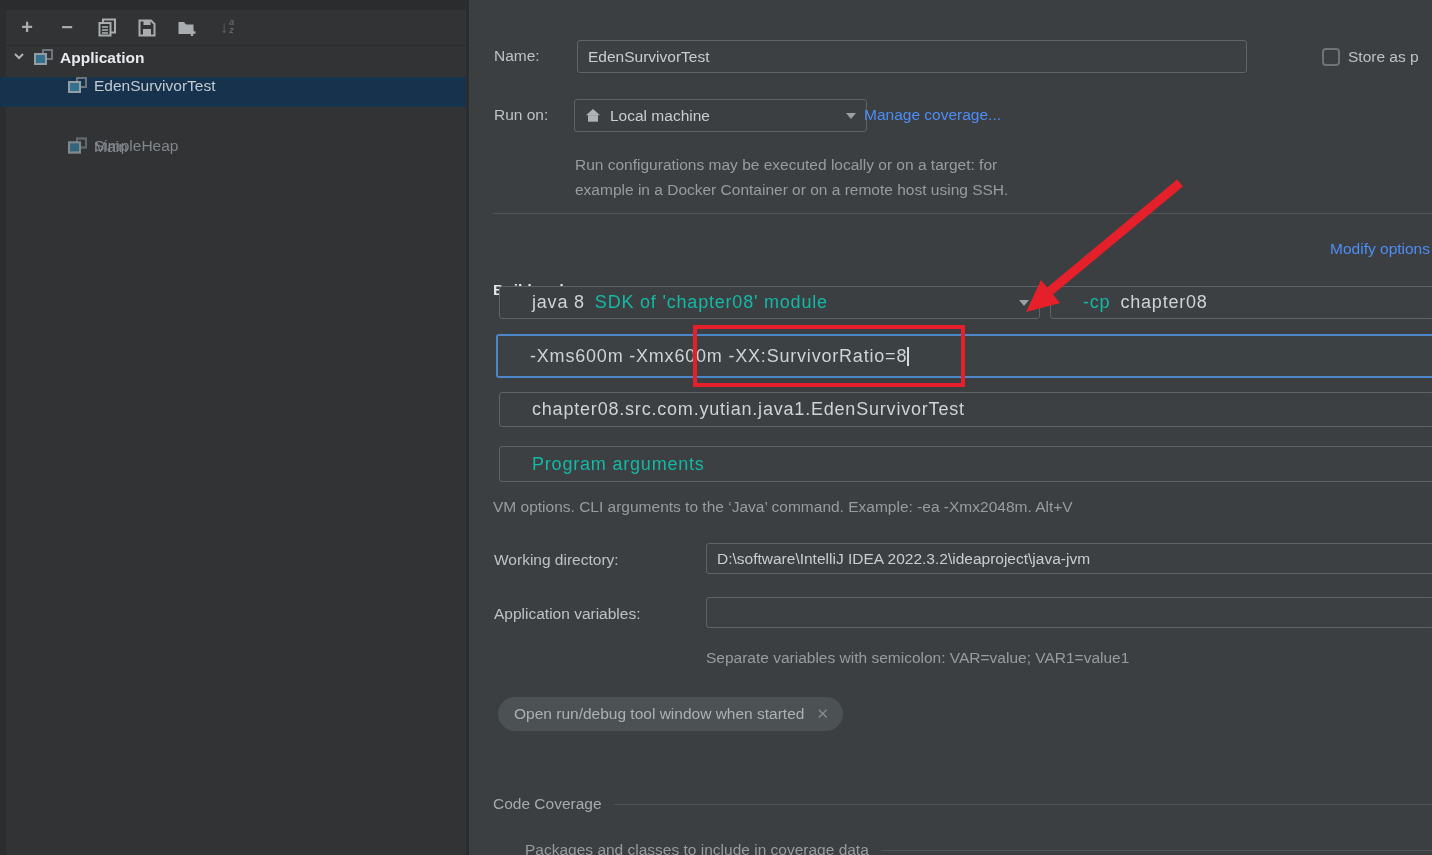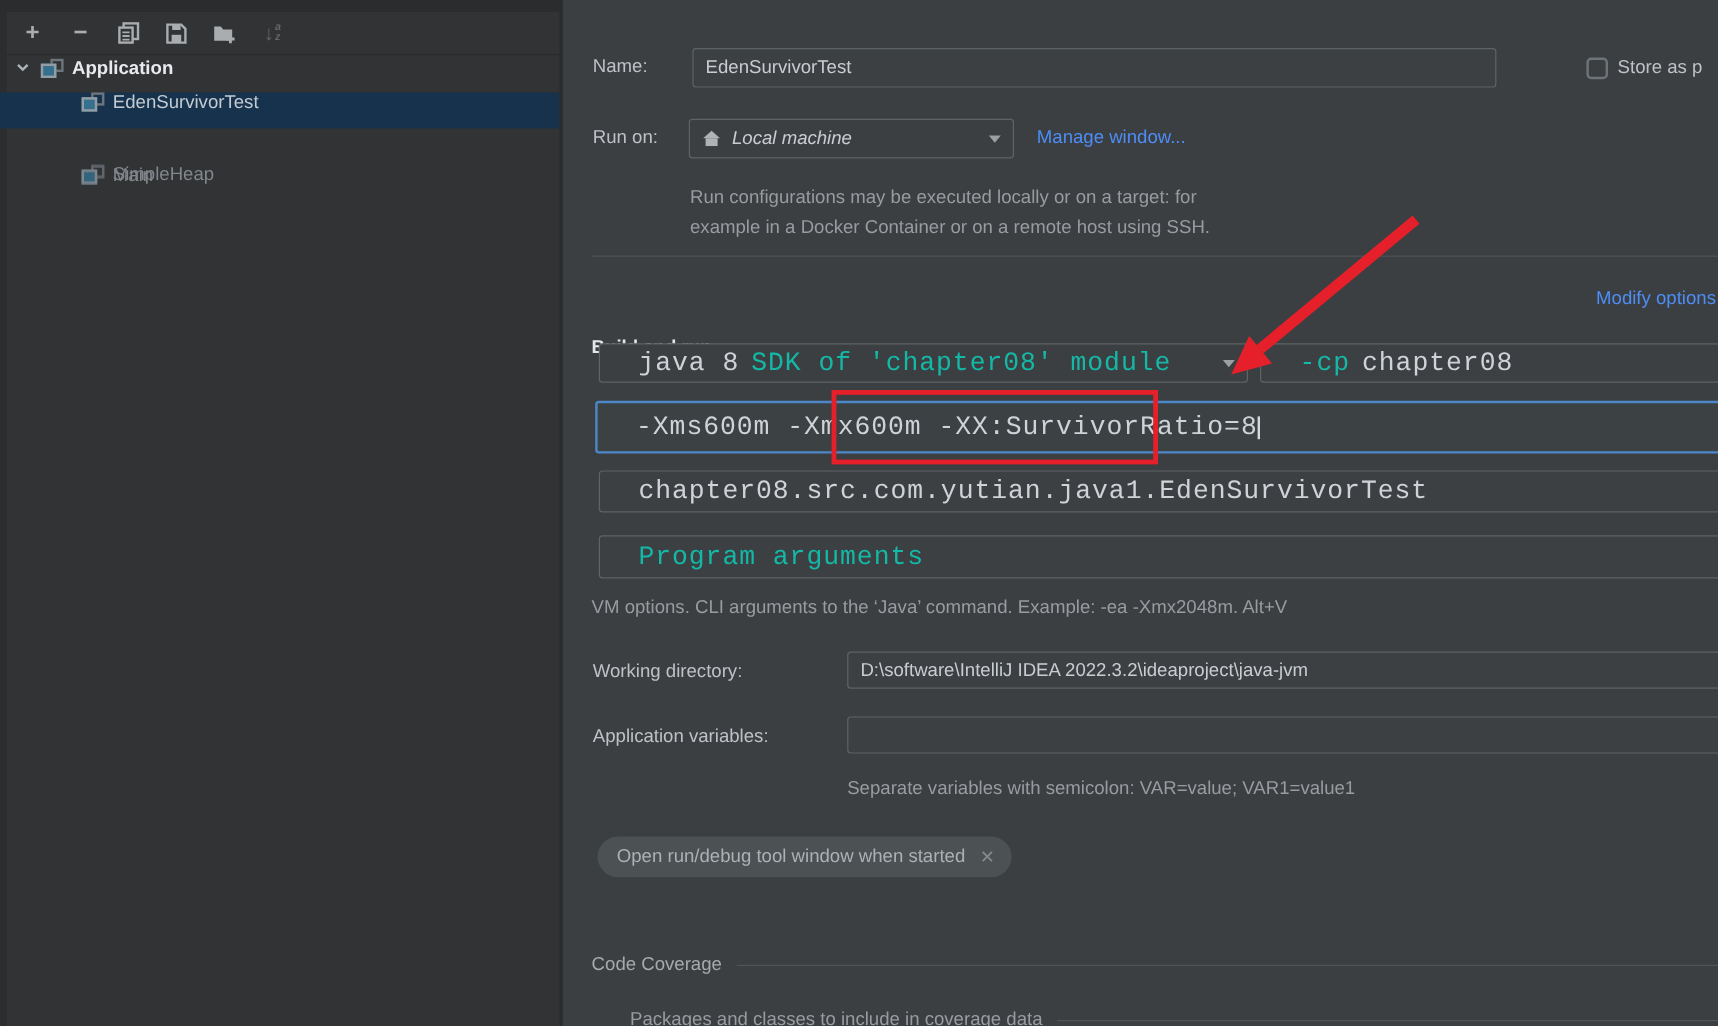--- a/index.html
+++ b/index.html
@@ -35,21 +35,21 @@
   .tree-row.dim .app-icon { opacity:.55; }
 
   #sb-divider { left:466px; top:0; width:3px; height:855px; background:#2A2C2D; }
 
   
   .label { color:#BEC2C6; font-size:15.5px; }
   .help { color:#989CA0; font-size:15.5px; }
   .link { color:#4D8DF6; font-size:15.5px; cursor:pointer; }
   .field { background:#3C4043; border:1px solid #5E6366; border-radius:3px;
            color:#C9CDD1; font-size:15.5px; display:flex; align-items:center; padding:0 10px; }
-  .mono, .mono input { font-family:Liberation Mono, monospace; font-size:22px;
+  .mono, .mono input { font-family:Liberation Sans, sans-serif; font-size:18px;
                        letter-spacing:0.8px; color:#CFD3D7;padding-left:32px; }
   .mono .hint { color:#14b8a6; }
   input.flat { width:100%; height:100%; background:transparent; border:none; outline:none;
                color:#C9CDD1; font-size:15.5px; font-family:"Liberation Sans", sans-serif; }
   input.flat::placeholder { color:#71777C; }
   .combo-arrow { width:0; height:0; border-left:5px solid transparent; border-right:5px solid transparent;
                  border-top:6px solid #9CA0A3; margin-left:auto; }
   .caret { display:inline-block; width:1.5px; height:19px; background:#D6DADD; vertical-align:-4px; }
   .checkbox { width:18px; height:18px; border:2px solid #6E7378; border-radius:4px; background:#3C3F41; }
   .divline { height:1px; background:#515457; }
@@ -147,29 +147,29 @@
   <div id="sb-divider" class="abs"></div>
 
   <div class="abs label" style="left:494px; top:47px;">Name:</div>
   <div class="abs field" style="left:577px; top:40px; width:670px; height:33px;">
     <input class="flat" type="text" value="EdenSurvivorTest" style="">
   </div>
   <div class="abs checkbox" style="left:1322px; top:48px;"></div>
   <div class="abs label" style="left:1348px; top:48px; width:84px; overflow:hidden; white-space:nowrap;">Store as p</div>
 
   <div class="abs label" style="left:494px; top:106px;">Run on:</div>
-  <div class="abs field" style="left:574px; top:99px; width:271px; height:33px; background:#3C3F41;font-style:italic;">
+  <div class="abs field" style="left:574px; top:99px; width:293px; height:33px; background:#3C3F41;">
     <svg width="16" height="15" viewBox="0 0 16 15" style="margin-right:9px;">
       <polygon points="8,1 15,7.2 1,7.2" fill="#AFB3B6"></polygon>
       <rect x="3" y="7.2" width="10" height="6.5" fill="#AFB3B6"></rect>
     </svg>
     <span>Local machine</span>
     <span class="combo-arrow"></span>
   </div>
-  <div class="abs link" style="left:864px; top:106px;">Manage window...</div>
+  <div class="abs link" style="left:864px; top:106px;">Manage coverage...</div>
 
   <div class="abs help" style="left:575px; top:152px; line-height:25px;">
     <div>Run configurations may be executed locally or on a target: for</div>
     <div>example in a Docker Container or on a remote host using SSH.</div>
   </div>
 
   <div class="abs divline" style="left:493px; top:213px; width:939px;"></div>
 
   <div class="abs" style="left:493px; top:240px; color:#E3E5E8; font-size:15.5px; font-weight:bold;margin-top:41px;">Build and run</div>
   <div class="abs link" style="right:2px; top:240px;">Modify options</div>

